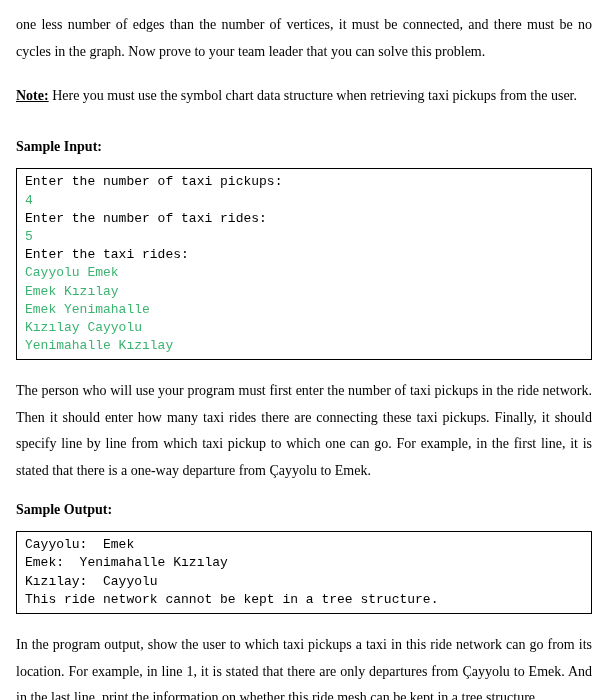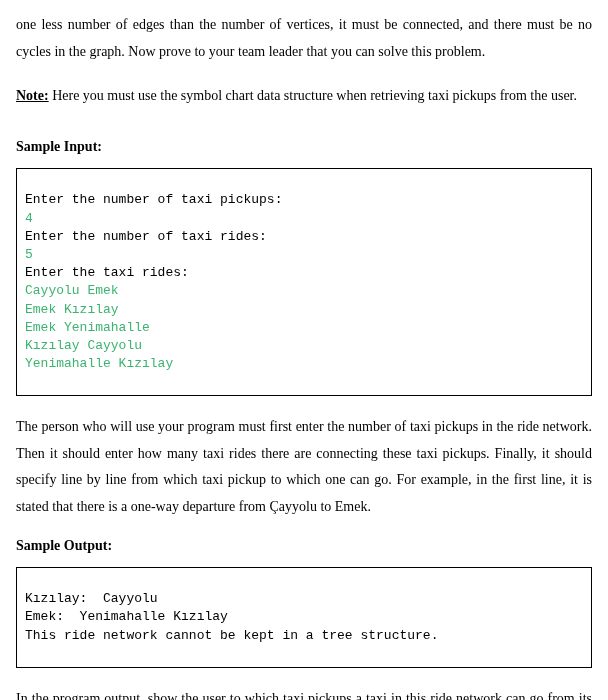--- a/index.html
+++ b/index.html
@@ -29,21 +29,21 @@
       font-weight: bold;
       text-decoration: underline;
     }
     .section-heading {
       font-weight: bold;
       margin-top: 4px;
       margin-bottom: 8px;
     }
     .code-box {
       border: 1px solid #000000;
-      padding: 22px 8px;
+      padding: 4px 8px;
       font-family: 'Courier New', Courier, monospace;
       font-size: 13px;
       line-height: 1.4;
       margin-bottom: 18px;
       white-space: pre;
     }
     .code-line {
       display: block;
     }
     .user-input {
@@ -62,15 +62,15 @@
 </p>
 
 <p class="section-heading">Sample Input:</p>
 
 <div class="code-box" id="sample-input-box"><span class="code-line">Enter the number of taxi pickups:</span><span class="code-line user-input">4</span><span class="code-line">Enter the number of taxi rides:</span><span class="code-line user-input">5</span><span class="code-line">Enter the taxi rides:</span><span class="code-line user-input">Cayyolu Emek</span><span class="code-line user-input">Emek Kızılay</span><span class="code-line user-input">Emek Yenimahalle</span><span class="code-line user-input">Kızılay Cayyolu</span><span class="code-line user-input">Yenimahalle Kızılay</span></div>
 
 <p class="paragraph after-box">The person who will use your program must first enter the number of taxi pickups in the ride network. Then it should enter how many taxi rides there are connecting these taxi pickups. Finally, it should specify line by line from which taxi pickup to which one can go. For example, in the first line, it is stated that there is a one-way departure from Çayyolu to Emek.</p>
 
 <p class="section-heading">Sample Output:</p>
 
-<div class="code-box" id="sample-output-box"><span class="code-line">Kızılay:  Cayyolu</span><span class="code-line">Emek:  Yenimahalle Kızılay</span><span class="code-line">This ride network cannot be kept in a tree structure.</span></div>
+<div class="code-box" id="sample-output-box"><span class="code-line">Cayyolu:  Emek</span><span class="code-line">Emek:  Yenimahalle Kızılay</span><span class="code-line">Kızılay:  Cayyolu</span><span class="code-line">This ride network cannot be kept in a tree structure.</span></div>
 
 <p class="paragraph after-box">In the program output, show the user to which taxi pickups a taxi in this ride network can go from its location. For example, in line 1, it is stated that there are only departures from Çayyolu to Emek. And in the last line, print the information on whether this ride mesh can be kept in a tree structure.</p>
 
 </body></html>

